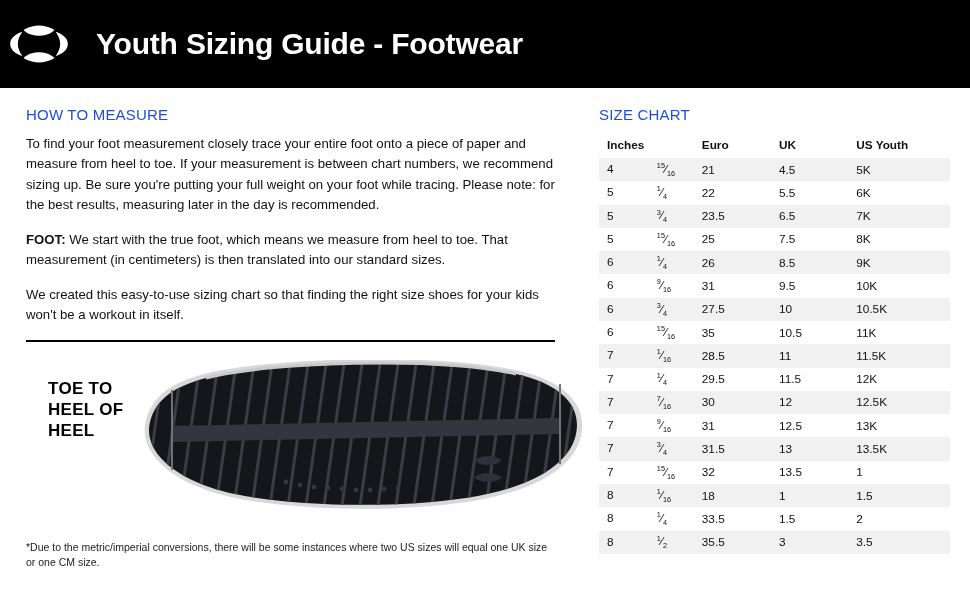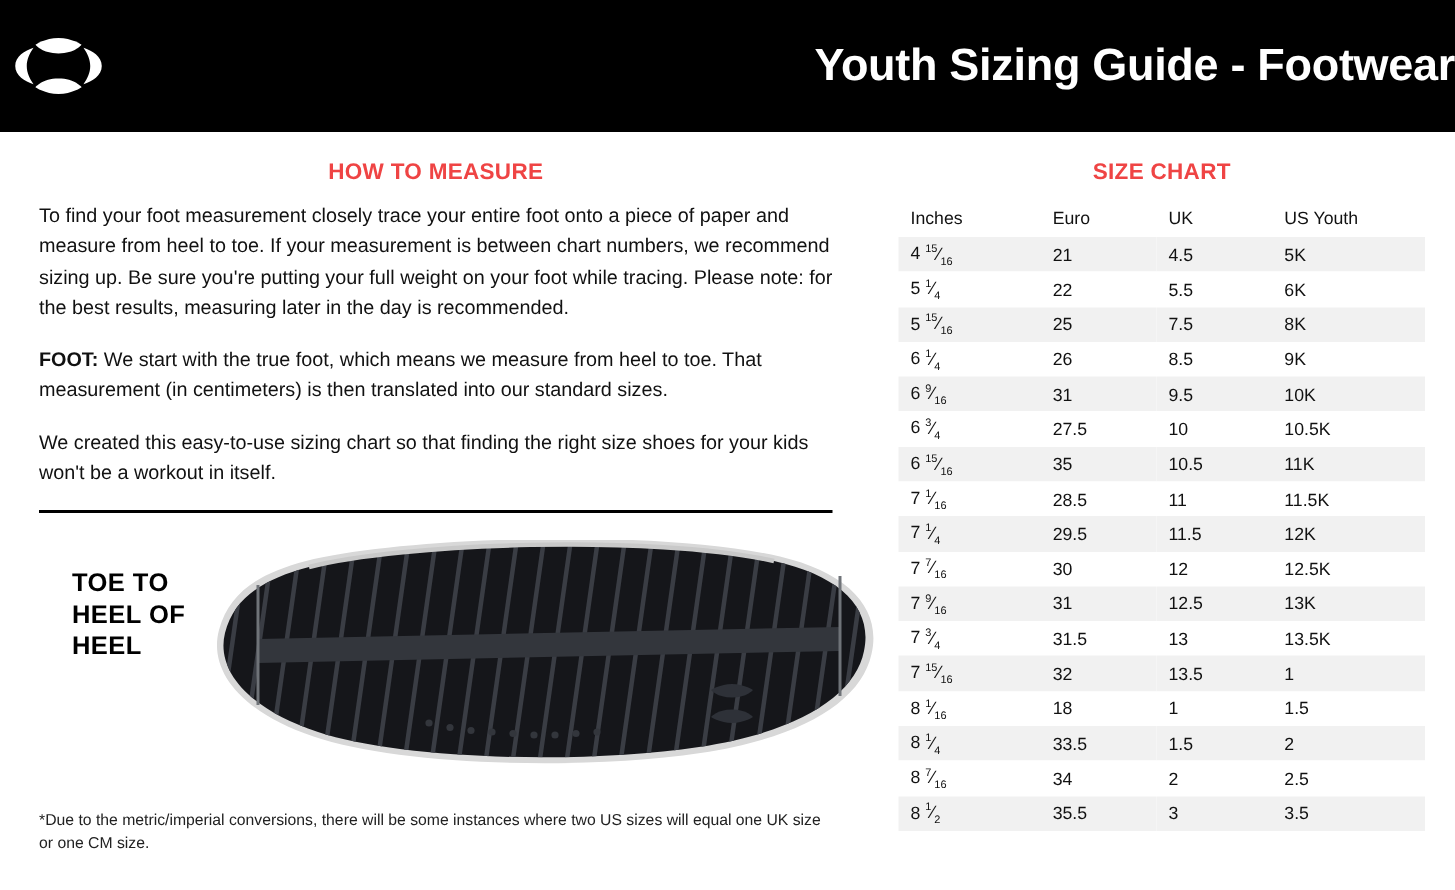--- a/index.html
+++ b/index.html
@@ -15,21 +15,21 @@
     width: 970px; height: 593px;
     background: #ffffff;
   }
 
   
   .header {
     height: 88px;
     background: #000000;
     display: flex;
     align-items: center;
-    justify-content: space-between;
+    justify-content: flex-start;
     gap: 18px;
   }
   .logo {
     width: 78px; height: 50px;
     display: block;
     flex: 0 0 auto;
   }
   .header-title {
     color: #ffffff;
     font-size: 30px;
@@ -47,25 +47,24 @@
     width: 575px;
     padding: 18px 20px 0 26px;
   }
   .right {
     width: 395px;
     padding: 18px 20px 0 24px;
   }
 
   .section-title {
     font-size: 15px;
-    font-weight: bold;
-    color: #ef4444;
+    font-weight: normal;
+    color: #1d4ed8;
     letter-spacing: 0.2px;
     margin-bottom: 11px;
-    text-align: center;
   }
 
   .para {
     font-size: 13.2px;
     line-height: 1.55;
     color: #111111;
     margin: 0 0 14px 0;
   }
   .para b { font-weight: bold; }
 
@@ -101,37 +100,37 @@
 
   
   table.size-chart {
     width: 100%;
     border-collapse: collapse;
     font-size: 11.8px;
     color: #111111;
   }
   table.size-chart th {
     text-align: left;
-    font-weight: normal;
+    font-weight: bold;
     padding: 4px 6px 5px 8px;
     font-size: 11.8px;
     border-bottom: 1px solid #ffffff;
   }
   table.size-chart td {
     padding: 3px 6px 3px 8px;
     height: 19px;
     vertical-align: middle;
   }
   table.size-chart tbody tr:nth-child(odd) { background: #f1f1f1; }
   table.size-chart tbody tr:nth-child(even) { background: #ffffff; }
   table.size-chart col.c1 { width: 27%; }
   table.size-chart col.c2 { width: 22%; }
   table.size-chart col.c3 { width: 22%; }
   table.size-chart col.c4 { width: 29%; }
-  sup { font-size: 0.62em; vertical-align: super; }
+  sup { font-size: 0.62em; vertical-align: super; margin-left: 40px; }
   .frac { white-space: nowrap; }
 </style>
 </head>
 <body>
 
 <div class="page">
 
   <div class="header">
     <svg class="logo" viewBox="0 0 120 78" aria-hidden="true">
       <path fill="#ffffff" d="M60 10c-14 0-24 7-24 7s7 9 24 9 24-9 24-9-10-7-24-7z"></path>
@@ -254,20 +253,26 @@
               <td>4.5</td>
               <td>5K</td>
             </tr>
             <tr>
               <td>5 <span class="frac"><sup>1</sup>⁄<sub style="font-size:0.62em">4</sub></span></td>
               <td>22</td>
               <td>5.5</td>
               <td>6K</td>
             </tr>
             <tr>
+              <td>5 <span class="frac"><sup>3</sup>⁄<sub style="font-size:0.62em">4</sub></span></td>
+              <td>23.5</td>
+              <td>6.5</td>
+              <td>7K</td>
+            </tr>
+            <tr>
               <td>5 <span class="frac"><sup>15</sup>⁄<sub style="font-size:0.62em">16</sub></span></td>
               <td>25</td>
               <td>7.5</td>
               <td>8K</td>
             </tr>
             <tr>
               <td>6 <span class="frac"><sup>1</sup>⁄<sub style="font-size:0.62em">4</sub></span></td>
               <td>26</td>
               <td>8.5</td>
               <td>9K</td>
@@ -332,26 +337,20 @@
               <td>1</td>
               <td>1.5</td>
             </tr>
             <tr>
               <td>8 <span class="frac"><sup>1</sup>⁄<sub style="font-size:0.62em">4</sub></span></td>
               <td>33.5</td>
               <td>1.5</td>
               <td>2</td>
             </tr>
             <tr>
-              <td>8 <span class="frac"><sup>7</sup>⁄<sub style="font-size:0.62em">16</sub></span></td>
-              <td>34</td>
-              <td>2</td>
-              <td>2.5</td>
-            </tr>
-            <tr>
               <td>8 <span class="frac"><sup>1</sup>⁄<sub style="font-size:0.62em">2</sub></span></td>
               <td>35.5</td>
               <td>3</td>
               <td>3.5</td>
             </tr>
           </tbody>
       </table>
     </div>
 
   </div>

